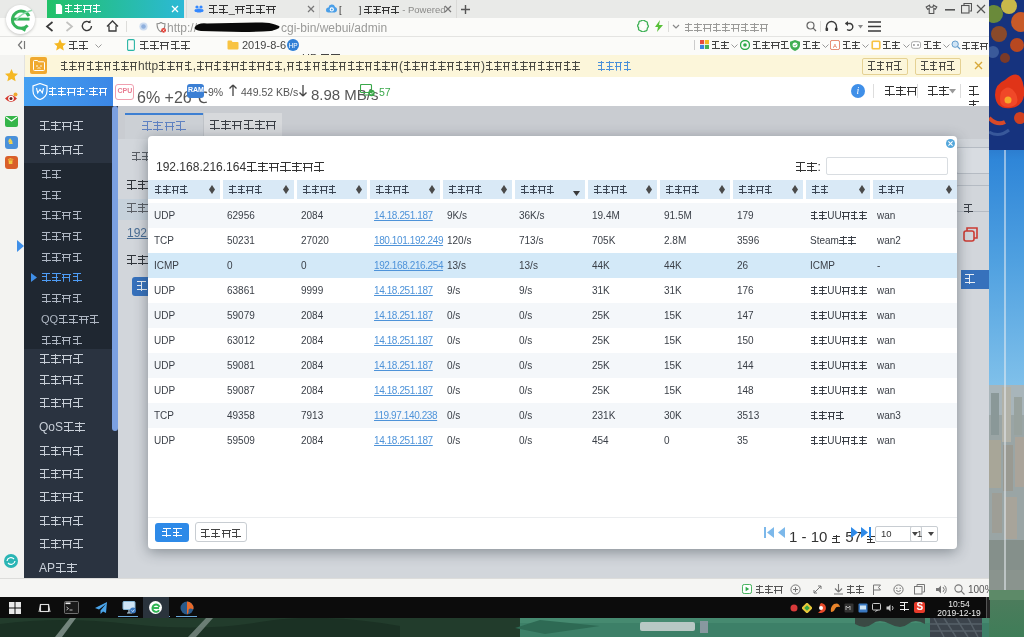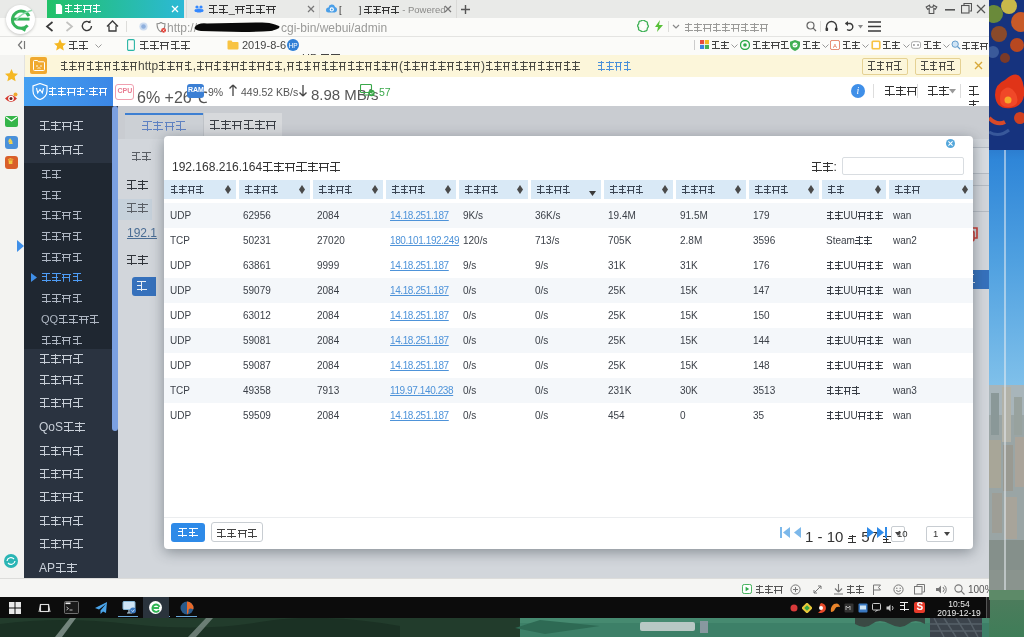--- a/index.html
+++ b/index.html
@@ -29,21 +29,21 @@
 #applogo{left:24px;top:77px;width:89px;height:29px;background:linear-gradient(90deg,#45a0f2,#3b87e6);}
 #sidebar{left:24px;top:106px;width:94px;height:472px;background:#2a3340;}
 #submenu{left:24px;top:163px;width:89px;height:186px;background:#1f2731;}
 #sthumb{left:112px;top:106px;width:6px;height:325px;background:#7ba0e0;border-radius:3px;}
 #content{left:118px;top:106px;width:871px;height:472px;background:#c9cfd7;}
 #tabrow{left:118px;top:106px;width:871px;height:33px;background:#c9ccd1;}
 #ctab1{left:125px;top:113px;width:78px;height:26px;background:#ccd0d5;border-top:2px solid #3d7fd2;box-sizing:border-box;color:#5f82c2;font-size:12px;text-align:center;line-height:23px;position:absolute;}
 #ctab2{left:203px;top:113px;width:79px;height:26px;background:#d7d9dc;border-left:1px solid #bfc3c8;box-sizing:border-box;color:#3a3e45;font-size:12px;text-align:center;line-height:25px;position:absolute;}
 #panel{left:118px;top:139px;width:871px;height:439px;background:#d2d6db;overflow:hidden;}
 
-#modal{left:164px;top:136px;width:809px;height:413px;background:#fff;border-radius:4px;box-shadow:0 3px 14px rgba(40,50,60,.45);}
+#modal{left:148px;top:136px;width:809px;height:413px;background:#fff;border-radius:4px;box-shadow:0 3px 14px rgba(40,50,60,.45);}
 #mclose{left:944px;top:137px;width:12px;height:12px;border-radius:50%;background:#fff;z-index:3;}
 #mclose i{position:absolute;left:1.5px;top:1.5px;width:9px;height:9px;border-radius:50%;background:#54a7db;}
 table{border-collapse:collapse;table-layout:fixed;}
 #tbl{position:absolute;left:0px;top:44px;width:809px;font-size:10px;color:#3a3f47;}
 #tbl td{white-space:nowrap;}
 #tbl th{white-space:nowrap;}
 #tbl .z{width:7.6px;height:8.6px;margin:0 0.5px;}
 #tbl th{background:#d9e9f6;height:19px;font-weight:normal;color:#3c4654;text-align:left;padding:0 6px;position:relative;border-bottom:4px solid #fff;border-right:3px solid #fff;}
 #tbl th:last-child{border-right:none;}
 
@@ -478,20 +478,33 @@
           <td>27020</td>
           <td><span class="lnk">180.101.192.249</span></td>
           <td>120/s</td>
           <td>713/s</td>
           <td>705K</td>
           <td>2.8M</td>
           <td>3596</td>
           <td>Steam<b class="z"></b><b class="z"></b></td>
           <td>wan2</td>
         </tr>
+   <tr class="hl">
+          <td>ICMP</td>
+          <td>0</td>
+          <td>0</td>
+          <td><span class="lnk">192.168.216.254</span></td>
+          <td>13/s</td>
+          <td>13/s</td>
+          <td>44K</td>
+          <td>44K</td>
+          <td>26</td>
+          <td>ICMP</td>
+          <td>-</td>
+        </tr>
    <tr>
           <td>UDP</td>
           <td>63861</td>
           <td>9999</td>
           <td><span class="lnk">14.18.251.187</span></td>
           <td>9/s</td>
           <td>9/s</td>
           <td>31K</td>
           <td>31K</td>
           <td>176</td>
@@ -589,21 +602,21 @@
       <path d="M8 0v11L1 5.5z" fill="#7cb8ea"></path>
     </svg>
   <span class="ic" style="left:641px;top:392px;font-size:15px;color:#333;white-space:nowrap">1 - 10 <b class="z" style="width:8px;height:8px"></b> 57 <b class="z" style="width:8px;height:8px"></b></span>
   <svg class="ic" style="left:703px;top:391px" width="8" height="11" viewBox="0 0 8 11">
       <path d="M0 0v11l7-5.5z" fill="#2e8ae8"></path>
     </svg>
   <svg class="ic" style="left:713px;top:391px" width="10" height="11" viewBox="0 0 10 11">
       <path d="M0 0v11l7-5.5z" fill="#2e8ae8"></path>
       <rect x="8" y="0" width="2" height="11" fill="#2e8ae8"></rect>
     </svg>
-  <div class="ic" style="left:727px;top:390px;width:14px;height:16px;border:1px solid #c8cdd2;border-radius:2px;font-size:11px;color:#333;box-sizing:border-box;line-height:14px;padding-left:5px;font-size:9.5px">10<svg style="position:absolute;right:3px;top:5px" width="6" height="4" viewBox="0 0 6 4">
+  <div class="ic" style="left:727px;top:390px;width:47px;height:16px;border:1px solid #c8cdd2;border-radius:2px;font-size:11px;color:#333;box-sizing:border-box;line-height:14px;padding-left:5px;font-size:9.5px">10<svg style="position:absolute;right:3px;top:5px" width="6" height="4" viewBox="0 0 6 4">
         <path d="M0 0h6L3 4z" fill="#444"></path>
       </svg></div>
   <div class="ic" style="left:762px;top:390px;width:28px;height:16px;border:1px solid #c8cdd2;border-radius:2px;font-size:11px;color:#333;box-sizing:border-box;line-height:14px;padding-left:6px;font-size:9.5px">1<svg style="position:absolute;right:3px;top:5px" width="6" height="4" viewBox="0 0 6 4">
         <path d="M0 0h6L3 4z" fill="#444"></path>
       </svg></div>
 </div>
 <div class="ab" id="mclose">
     <i></i>
     <svg style="position:absolute;left:3.5px;top:3.5px;z-index:2" width="5" height="5" viewBox="0 0 6 6">
       <path d="M0.5 0.5l5 5M5.5 0.5l-5 5" stroke="#fff" stroke-width="1.3"></path>

